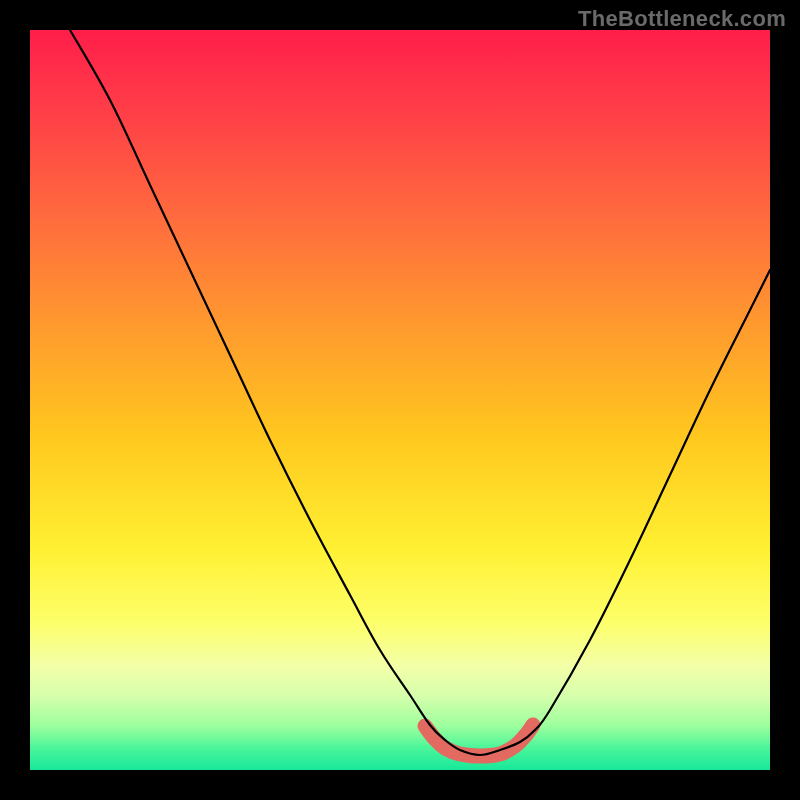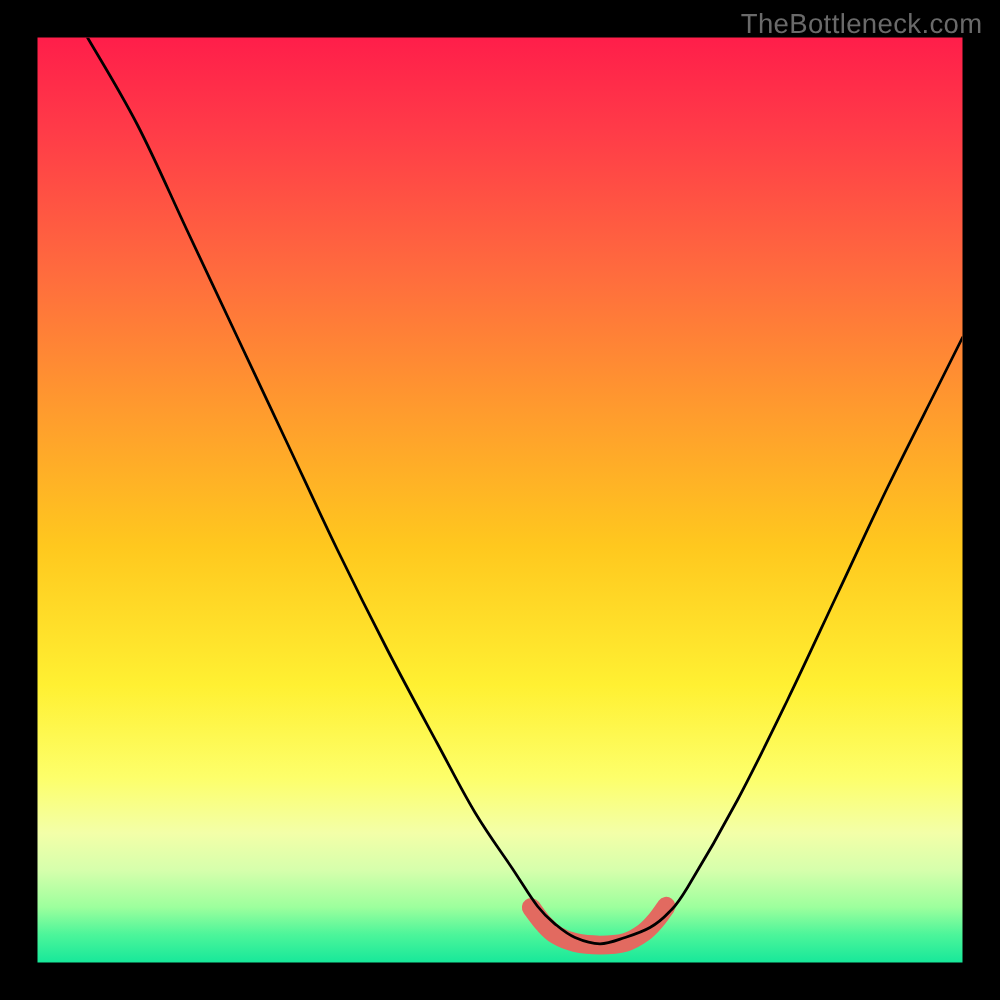--- a/index.html
+++ b/index.html
@@ -42,20 +42,21 @@
     overflow: hidden;
   }
   .watermark {
     position: absolute;
     top: 6px;
     right: 14px;
     color: #6a6a6a;
     font-size: 22px;
     letter-spacing: 0.3px;
     user-select: none;
+    font-weight: bold;
   }
   svg {
     position: absolute;
     left: 0;
     top: 0;
   }
 </style>
 </head>
 <body>
 

